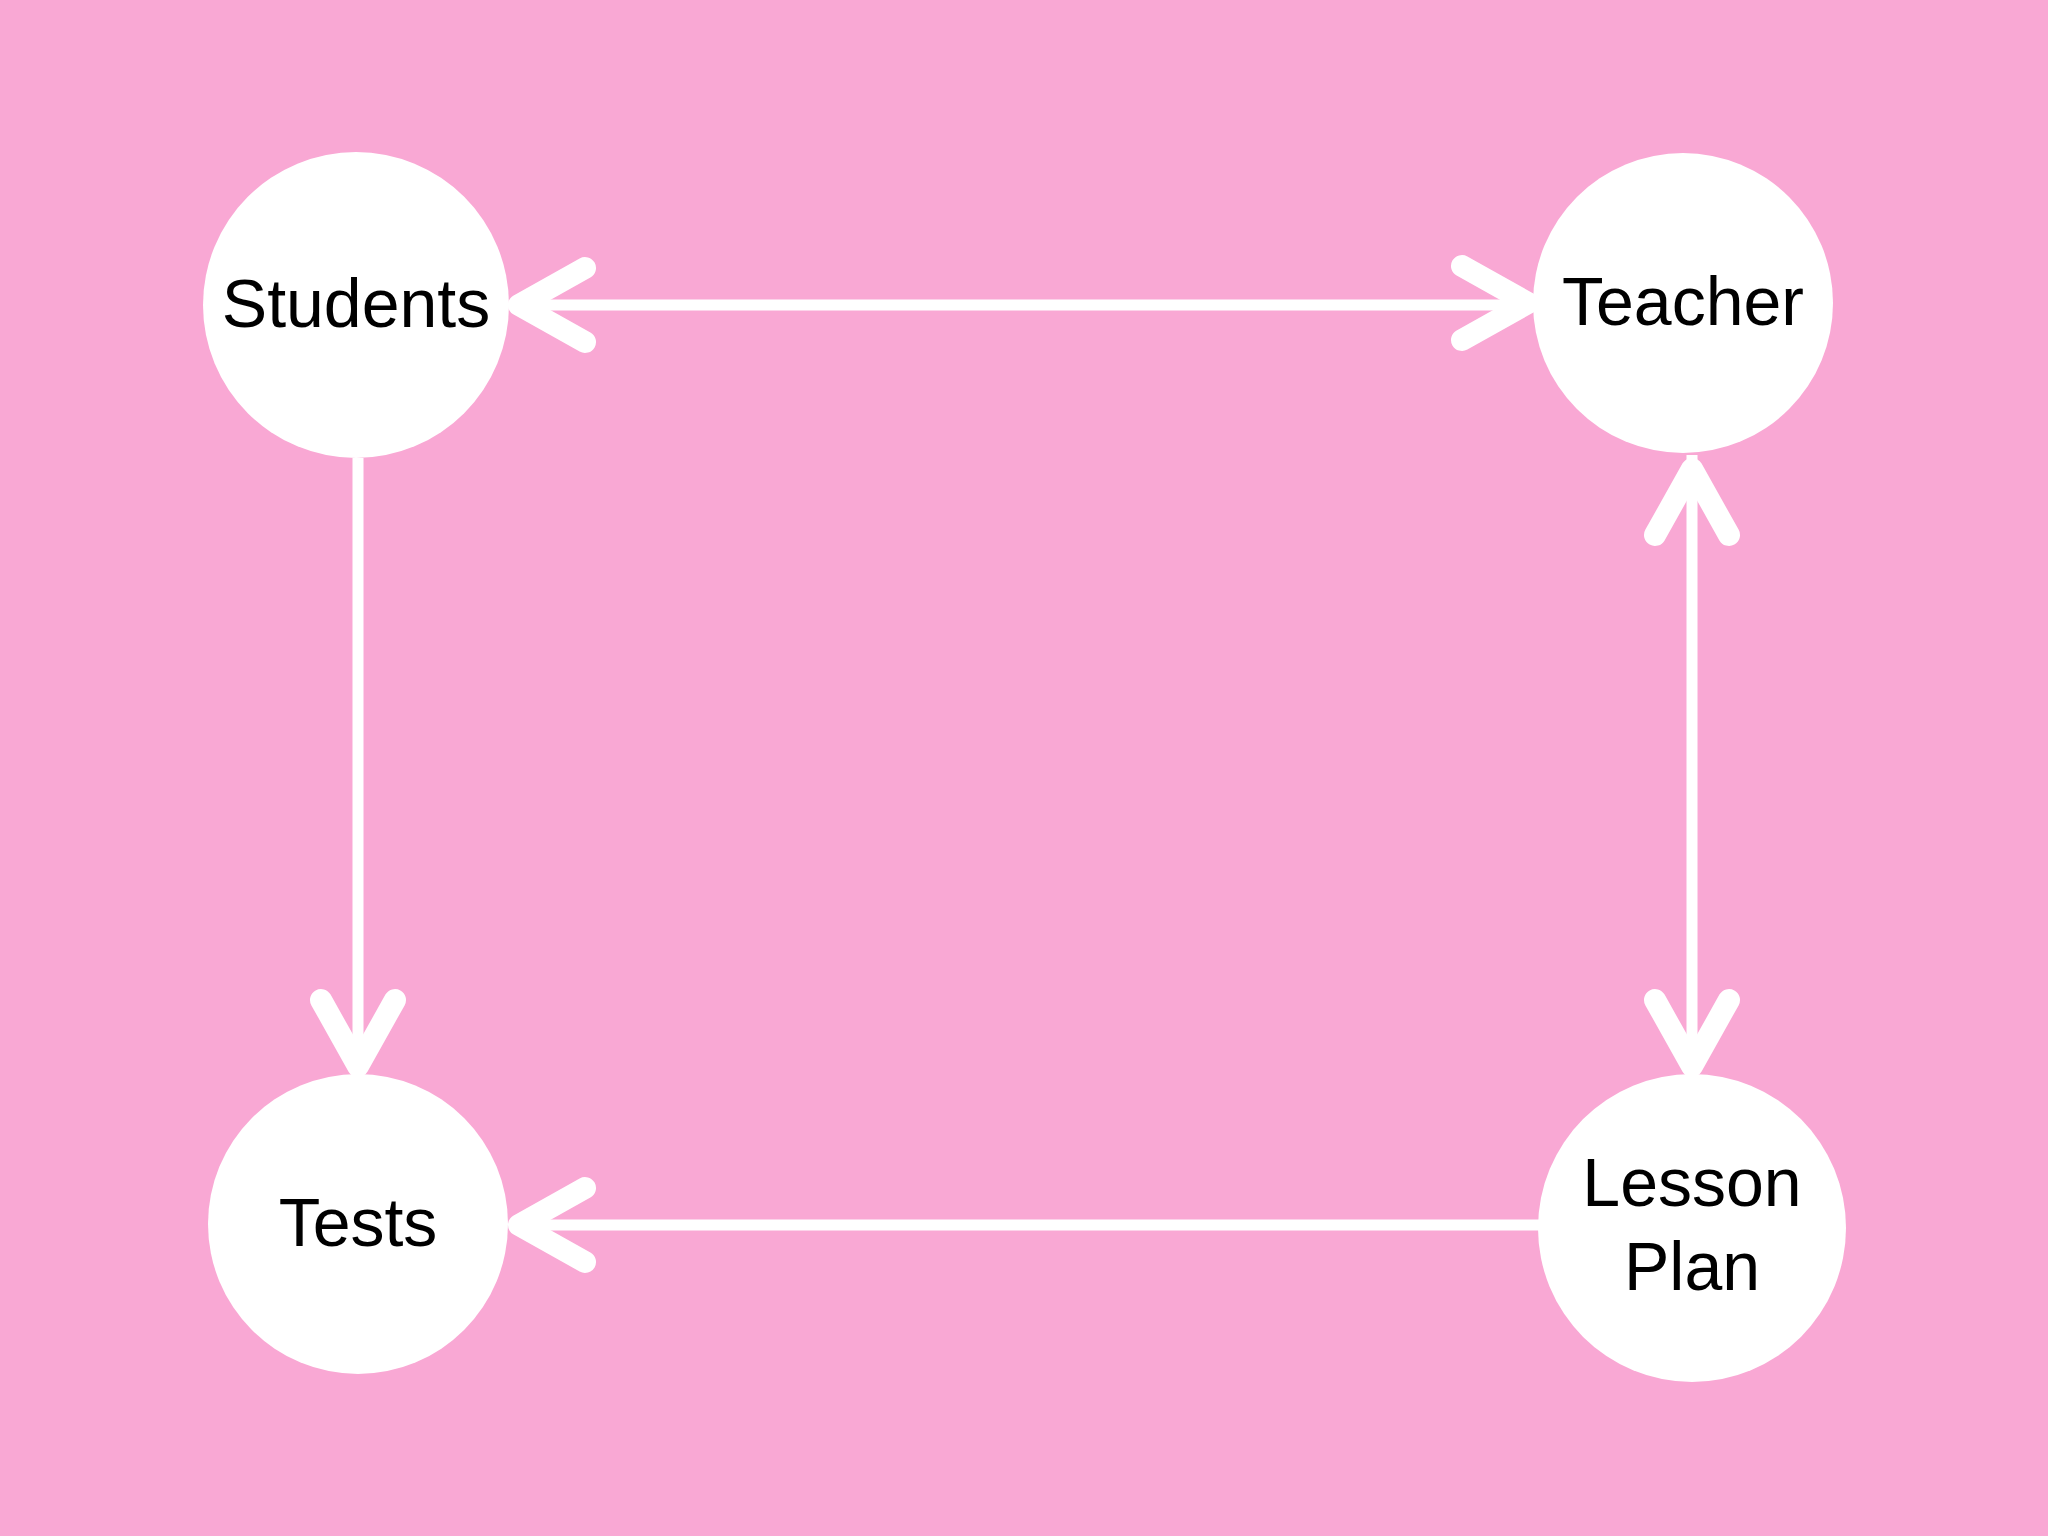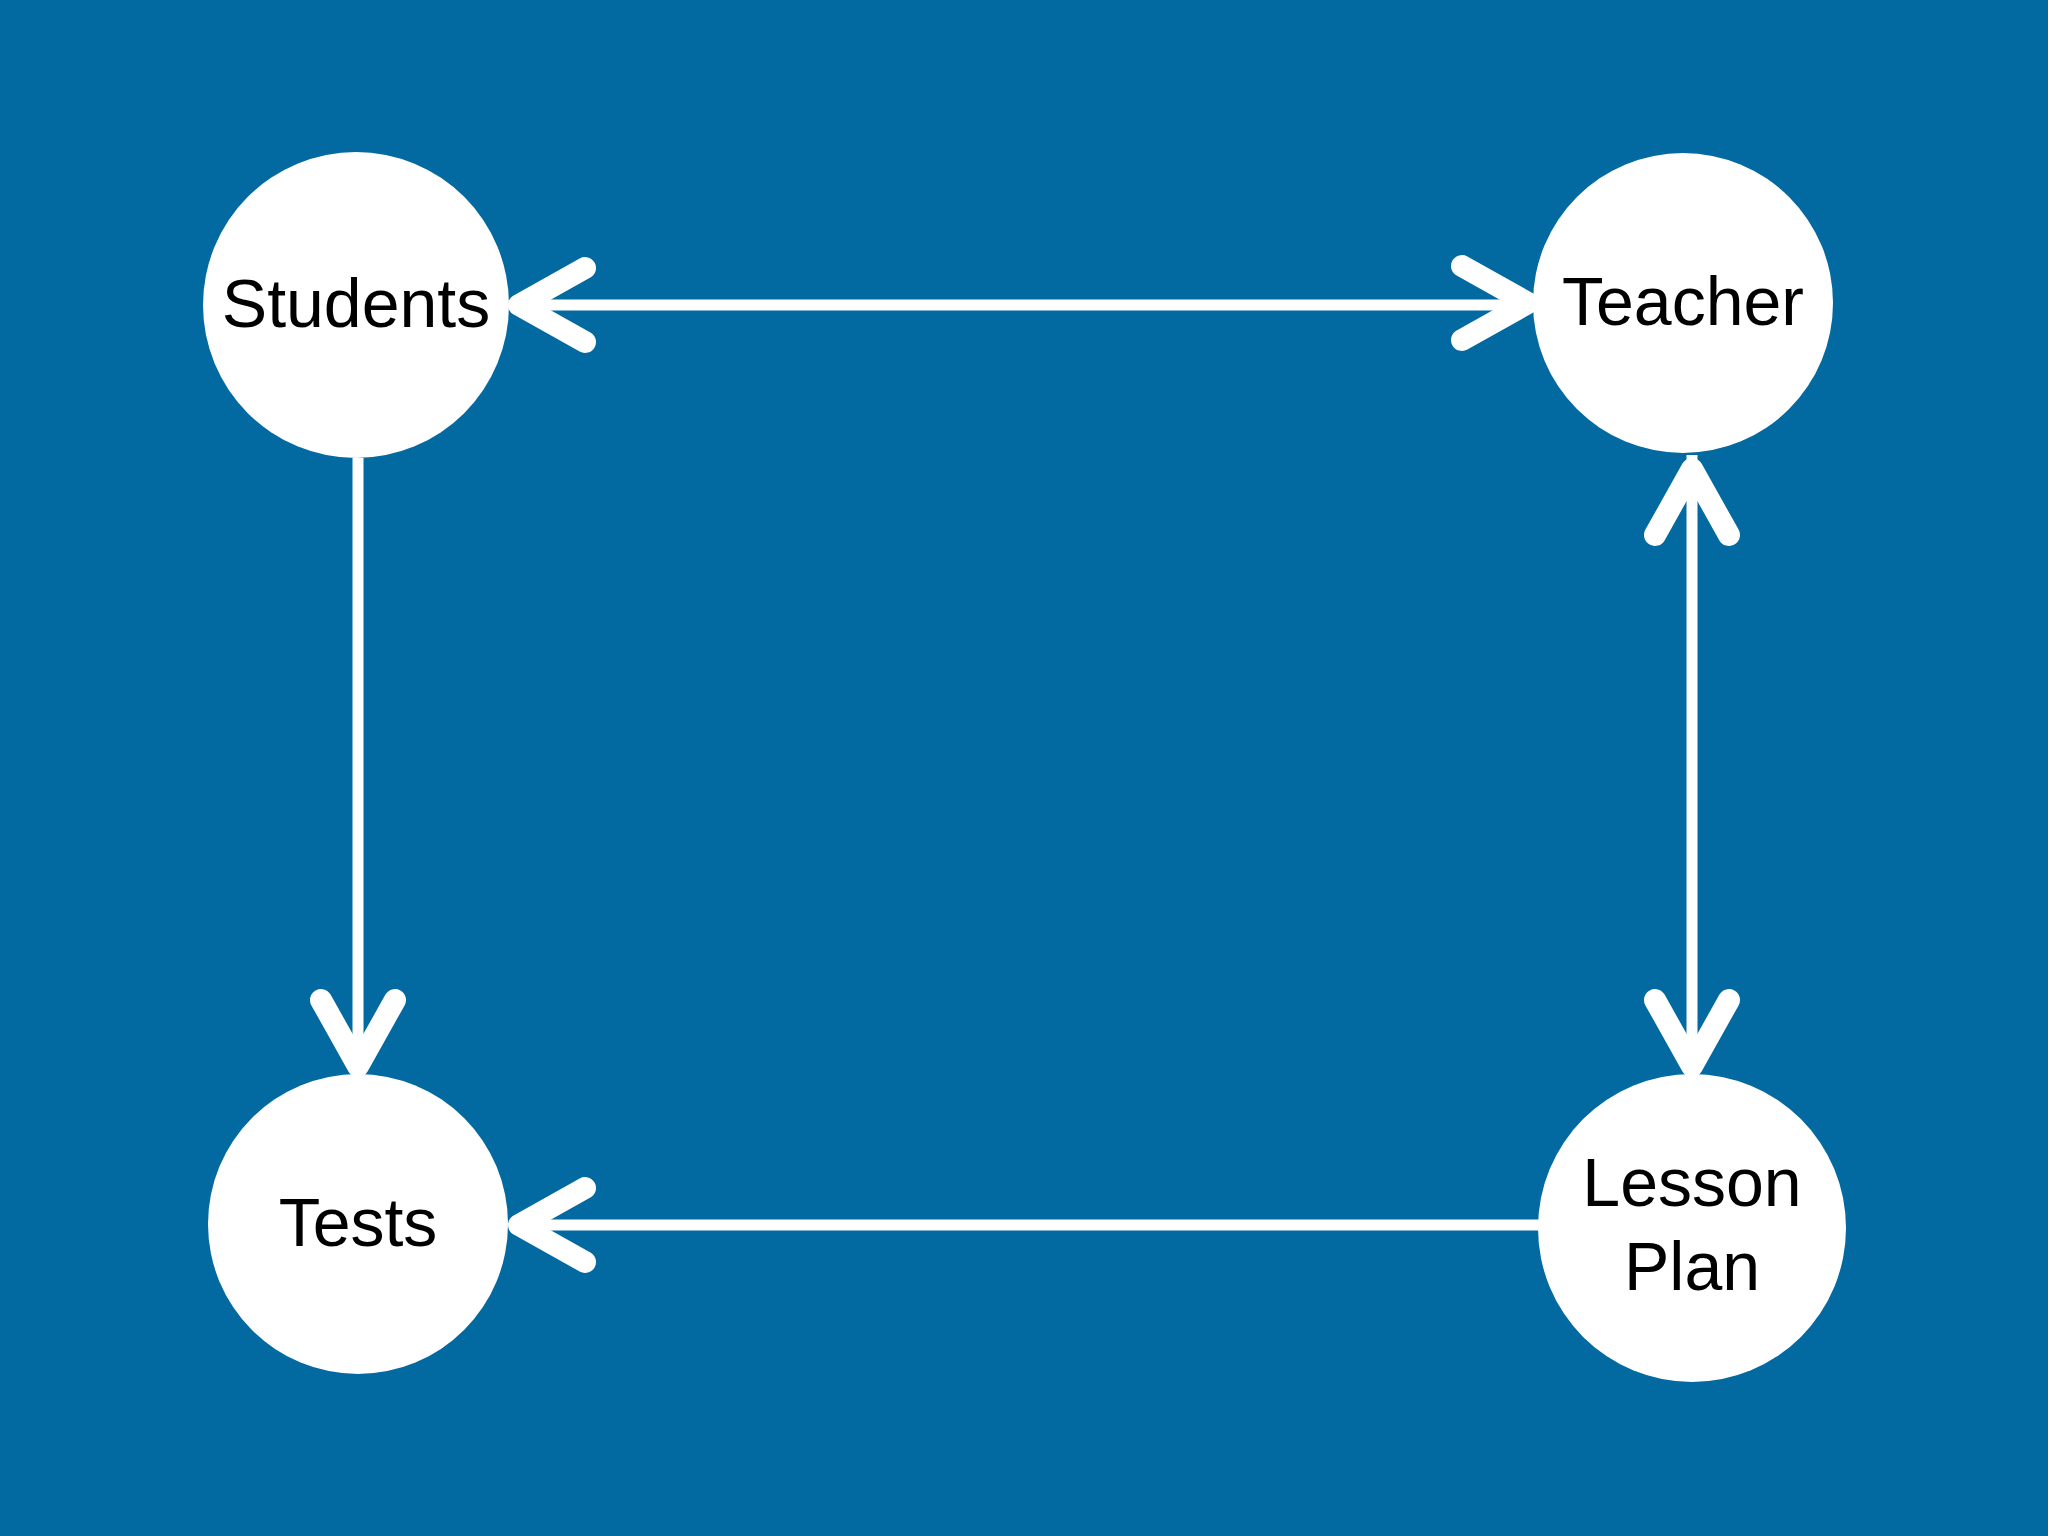--- a/index.html
+++ b/index.html
@@ -10,21 +10,21 @@
   body {
     width: 2048px;
     height: 1536px;
     overflow: hidden;
     font-family: "Liberation Sans", sans-serif;
   }
   #canvas-root {
     position: relative;
     width: 2048px;
     height: 1536px;
-    background: #0369a1;
+    background: #f9a8d4;
   }
   #diagram-svg {
     position: absolute;
     top: 0;
     left: 0;
     width: 2048px;
     height: 1536px;
     display: block;
   }
   .node-label {

